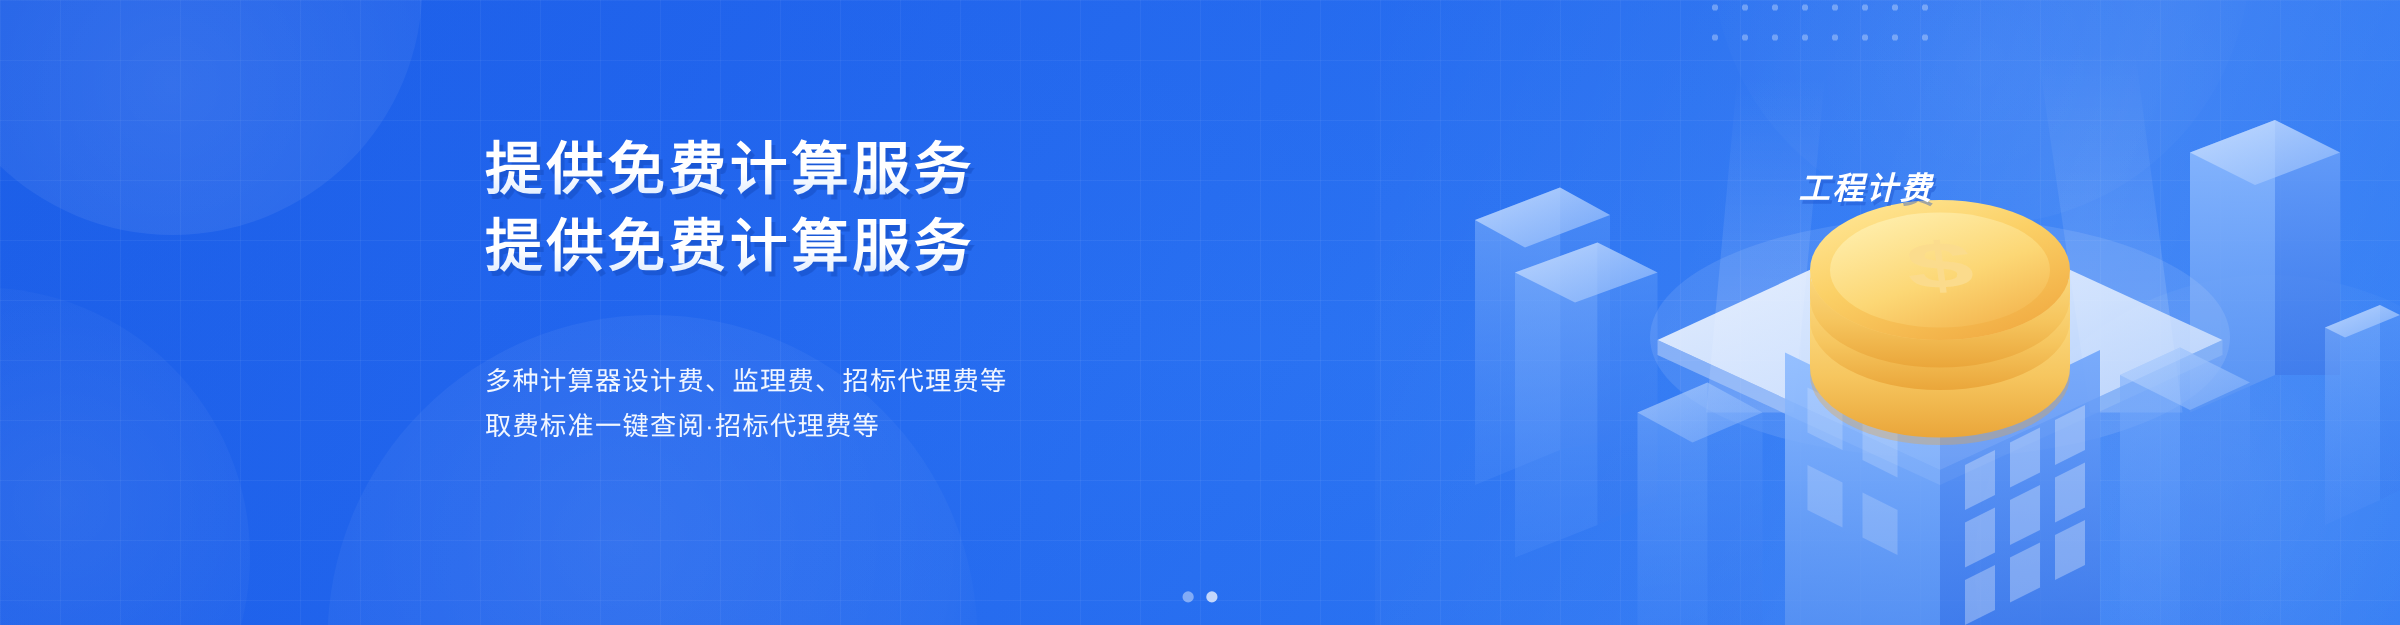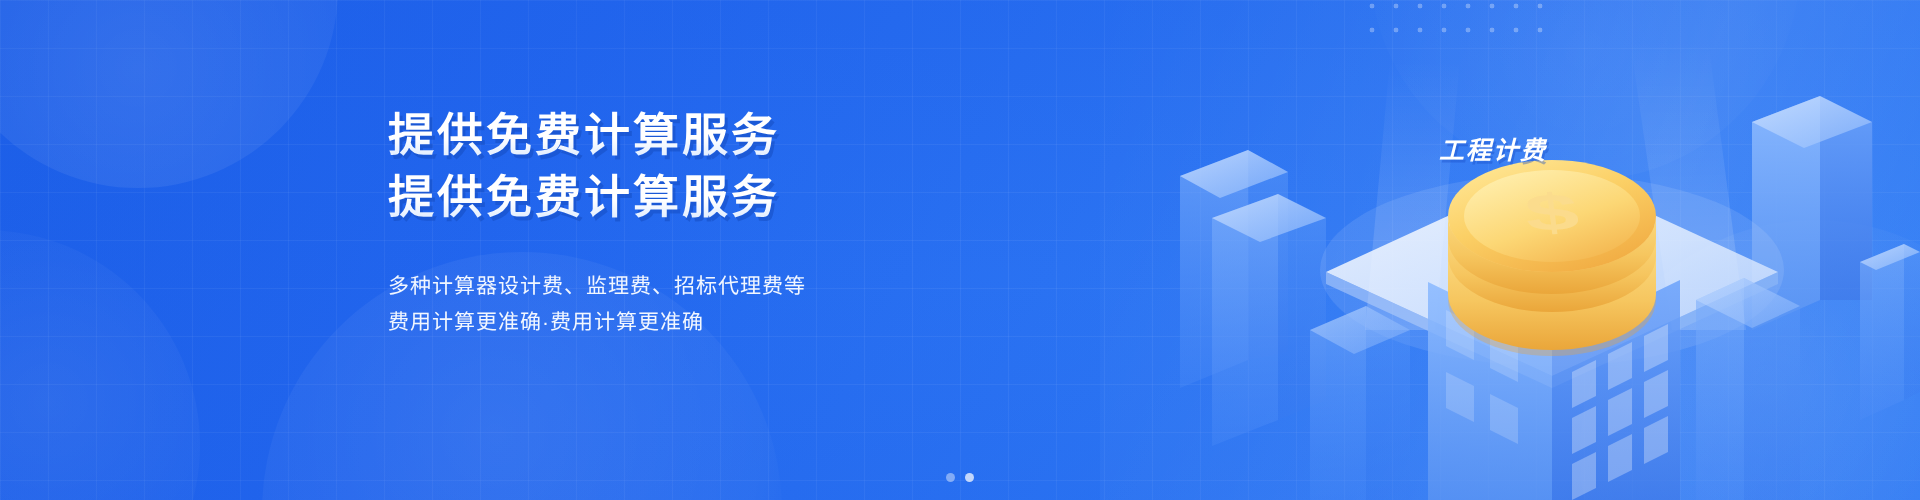--- a/index.html
+++ b/index.html
@@ -84,21 +84,21 @@
     color:#ffffff;
     background:linear-gradient(180deg,#ffffff 0%,#ffffff 55%,#d8e8ff 100%);
     -webkit-background-clip:text;
     background-clip:text;
     -webkit-text-fill-color:transparent;
     filter:drop-shadow(3px 4px 0 rgba(18,70,185,.45));
     white-space:nowrap;
   }
   .headline + .headline{ margin-top:8px; }
 
-  .subcopy{ margin-top:44px; }
+  .subcopy{ margin-top:64px; }
   .subline{
     font-size:21px;
     line-height:36px;
     letter-spacing:1px;
     color:#f2f7ff;
     white-space:nowrap;
   }
 
   
   .illustration{
@@ -147,21 +147,21 @@
   <div class="deco-circle c-right-low"></div>
 
   <div class="light-sweep"></div>
   <div class="dot-grid"></div>
 
   <div class="copy">
     <div class="headline">提供免费计算服务</div>
     <div class="headline">提供免费计算服务</div>
     <div class="subcopy">
       <div class="subline">多种计算器设计费、监理费、招标代理费等</div>
-      <div class="subline">费用计算更准确·费用计算更准确</div>
+      <div class="subline">取费标准一键查阅·招标代理费等</div>
     </div>
   </div>
 
   <div class="illustration">
     <svg viewBox="0 0 760 500" xmlns="http://www.w3.org/2000/svg">
       <defs>
         <linearGradient id="bldFaceL" x1="0" y1="0" x2="0" y2="1">
           <stop offset="0%" stop-color="#7fb0fb" stop-opacity=".62"></stop>
           <stop offset="100%" stop-color="#4f8df7" stop-opacity=".30"></stop>
         </linearGradient>

